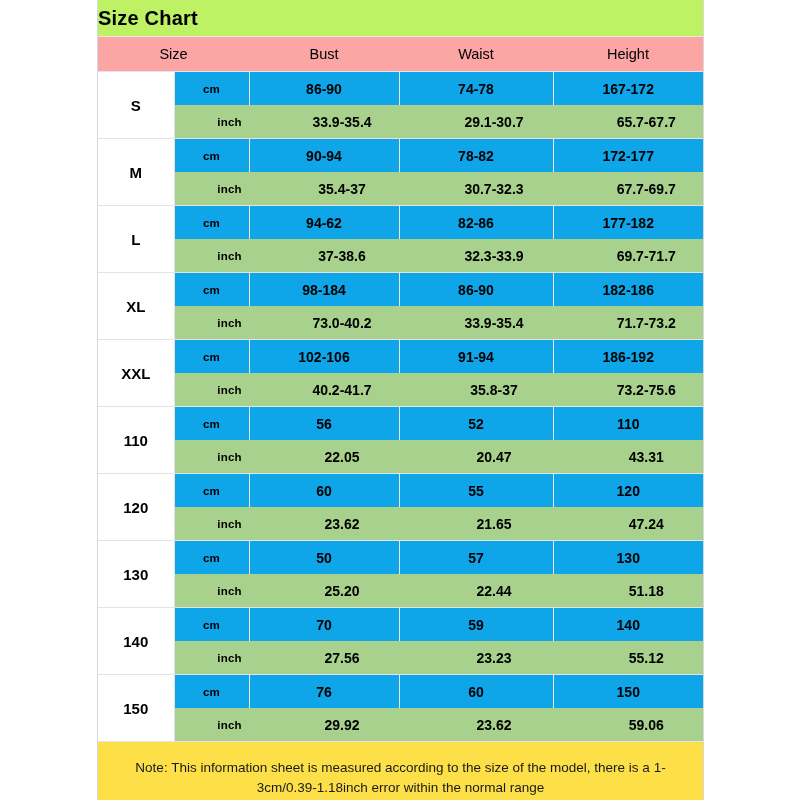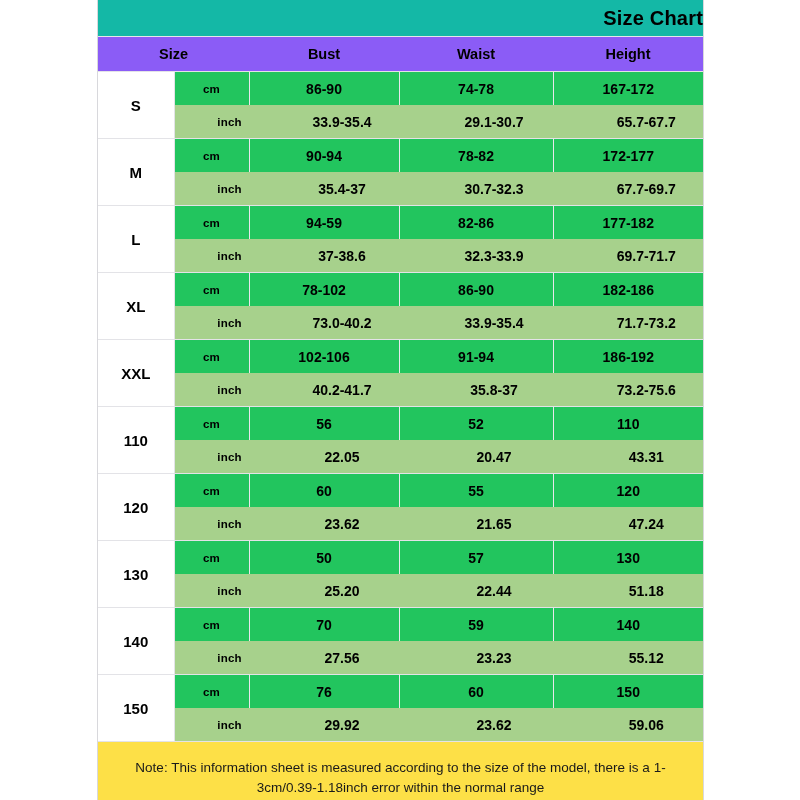--- a/index.html
+++ b/index.html
@@ -35,51 +35,51 @@
     border-right: 1px solid #d8d8dc;
     background: #ffffff;
     display: flex;
     flex-direction: column;
   }
 
   
   .chart-title {
     height: 36px;
     line-height: 36px;
-    text-align: right;
+    text-align: left;
     font-size: 20px;
     font-weight: bold;
     letter-spacing: 0.2px;
     color: #000000;
     border-bottom: 1px solid #e6e6ea;
-    background: #14b8a6;
+    background: #bef264;
   }
 
   
   table.size-table {
     width: 100%;
     border-collapse: collapse;
     table-layout: fixed;
     background: #ffffff;
   }
 
   col.c-size { width: 76px; }
   col.c-unit { width: 75px; }
   col.c-bust { width: 150px; }
   col.c-waist{ width: 154px; }
   col.c-height{ width: 150px; }
 
   thead th {
     height: 34px;
     font-size: 14.5px;
-    font-weight: bold;
+    font-weight: normal;
     color: #000000;
     text-align: center;
     border-bottom: 1px solid #e3e3e7;
-    background: #8b5cf6;
+    background: #fca5a5;
     padding: 0;
   }
 
   td {
     padding: 0;
     text-align: center;
     font-size: 14px;
     font-weight: bold;
     color: #000000;
     background: #ffffff;
@@ -105,21 +105,21 @@
   td.val {
     font-size: 14px;
     font-weight: bold;
     border-right: 1px solid #e8e8ec;
   }
   td.val.last { border-right: none; }
 
   
   tr.row-cm td.unit,
   tr.row-cm td.val {
-    background: #22c55e;
+    background: #0ea5e9;
   }
   tr.row-inch td.unit,
   tr.row-inch td.val {
     background: #a7d18c;
     border-right-color: #a7d18c;
     padding-left: 36px;
   }
   tr.row-inch td.val.last { border-right: none; }
 
   
@@ -188,34 +188,34 @@
           </tr>
           <tr class="row-inch group-end">
             <td class="unit">inch</td>
             <td class="val">35.4-37</td>
             <td class="val">30.7-32.3</td>
             <td class="val last">67.7-69.7</td>
           </tr>
           <tr class="row-cm">
             <td class="size-label" rowspan="2" style="border-bottom: 1px solid rgb(227, 227, 231);">L</td>
             <td class="unit">cm</td>
-            <td class="val">94-59</td>
+            <td class="val">94-62</td>
             <td class="val">82-86</td>
             <td class="val last">177-182</td>
           </tr>
           <tr class="row-inch group-end">
             <td class="unit">inch</td>
             <td class="val">37-38.6</td>
             <td class="val">32.3-33.9</td>
             <td class="val last">69.7-71.7</td>
           </tr>
           <tr class="row-cm">
             <td class="size-label" rowspan="2" style="border-bottom: 1px solid rgb(227, 227, 231);">XL</td>
             <td class="unit">cm</td>
-            <td class="val">78-102</td>
+            <td class="val">98-184</td>
             <td class="val">86-90</td>
             <td class="val last">182-186</td>
           </tr>
           <tr class="row-inch group-end">
             <td class="unit">inch</td>
             <td class="val">73.0-40.2</td>
             <td class="val">33.9-35.4</td>
             <td class="val last">71.7-73.2</td>
           </tr>
           <tr class="row-cm">

